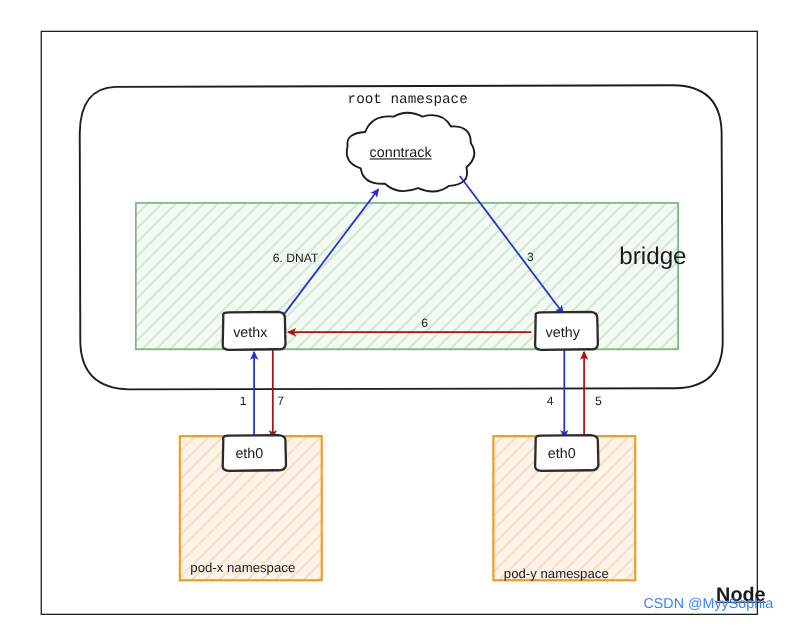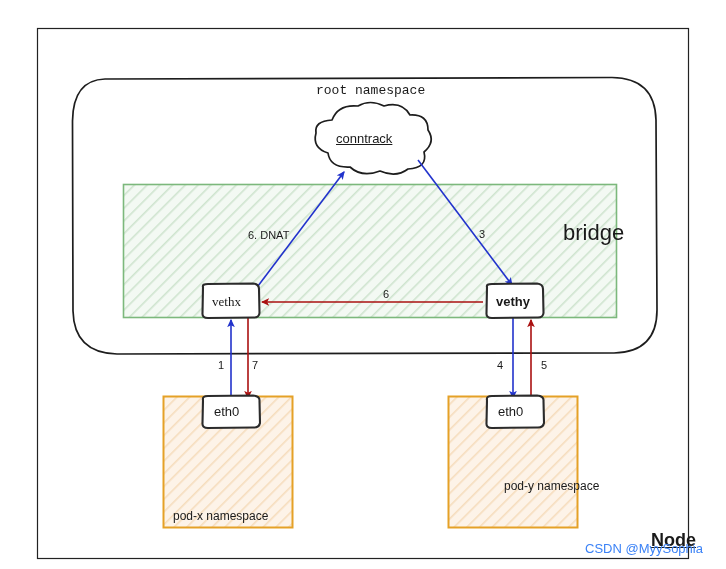--- a/index.html
+++ b/index.html
@@ -25,30 +25,30 @@
     color: #1a1a1a;
     white-space: nowrap;
     user-select: none;
   }
   #root-ns-label   { left: 316px; top: 83px;  font-size: 13px; font-family: Liberation Mono, monospace; }
   #conntrack-label { left: 336px; top: 131px; font-size: 13px; text-decoration: underline; }
   #bridge-label    { left: 563px; top: 194px; font-size: 22px; margin-top: 26px; }
   #dnat-label      { left: 248px; top: 229px; font-size: 11px; }
   #n3-label        { left: 479px; top: 228px; font-size: 11px; }
   #n6-label        { left: 383px; top: 288px; font-size: 11px; }
-  #vethx-label     { left: 212px; top: 294px; font-size: 13px; font-family: Liberation Serif, serif; }
-  #vethy-label     { left: 496px; top: 294px; font-size: 13px; font-weight: bold; }
+  #vethx-label     { left: 212px; top: 294px; font-size: 13px; }
+  #vethy-label     { left: 496px; top: 294px; font-size: 13px; }
   #n1-label        { left: 218px; top: 359px; font-size: 11px; }
   #n7-label        { left: 252px; top: 359px; font-size: 11px; }
   #n4-label        { left: 497px; top: 359px; font-size: 11px; }
   #n5-label        { left: 541px; top: 359px; font-size: 11px; }
   #eth0-x-label    { left: 214px; top: 404px; font-size: 13px; }
   #eth0-y-label    { left: 498px; top: 404px; font-size: 13px; }
   #podx-label      { left: 173px; top: 509px; font-size: 12px; }
-  #pody-label      { left: 458px; top: 479px; font-size: 12px; margin-left: 46px; }
+  #pody-label      { left: 458px; top: 514px; font-size: 12px; }
   #node-label      { left: 651px; top: 530px; font-size: 18px; font-weight: bold; text-decoration: underline; }
   #watermark {
     position: absolute;
     left: 585px; top: 541px;
     font-size: 13px;
     color: #3b82f6;
     white-space: nowrap;
     user-select: none;
   }
 </style>

